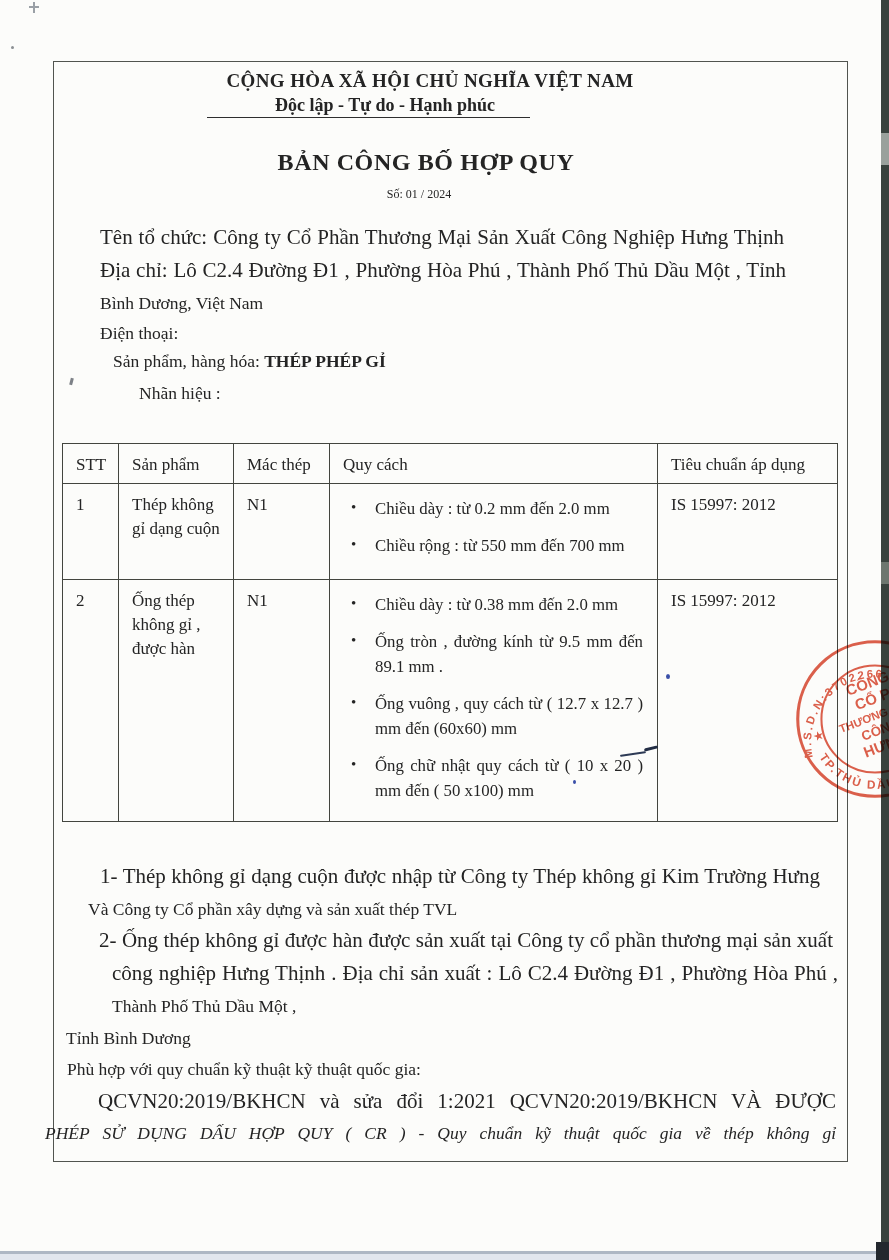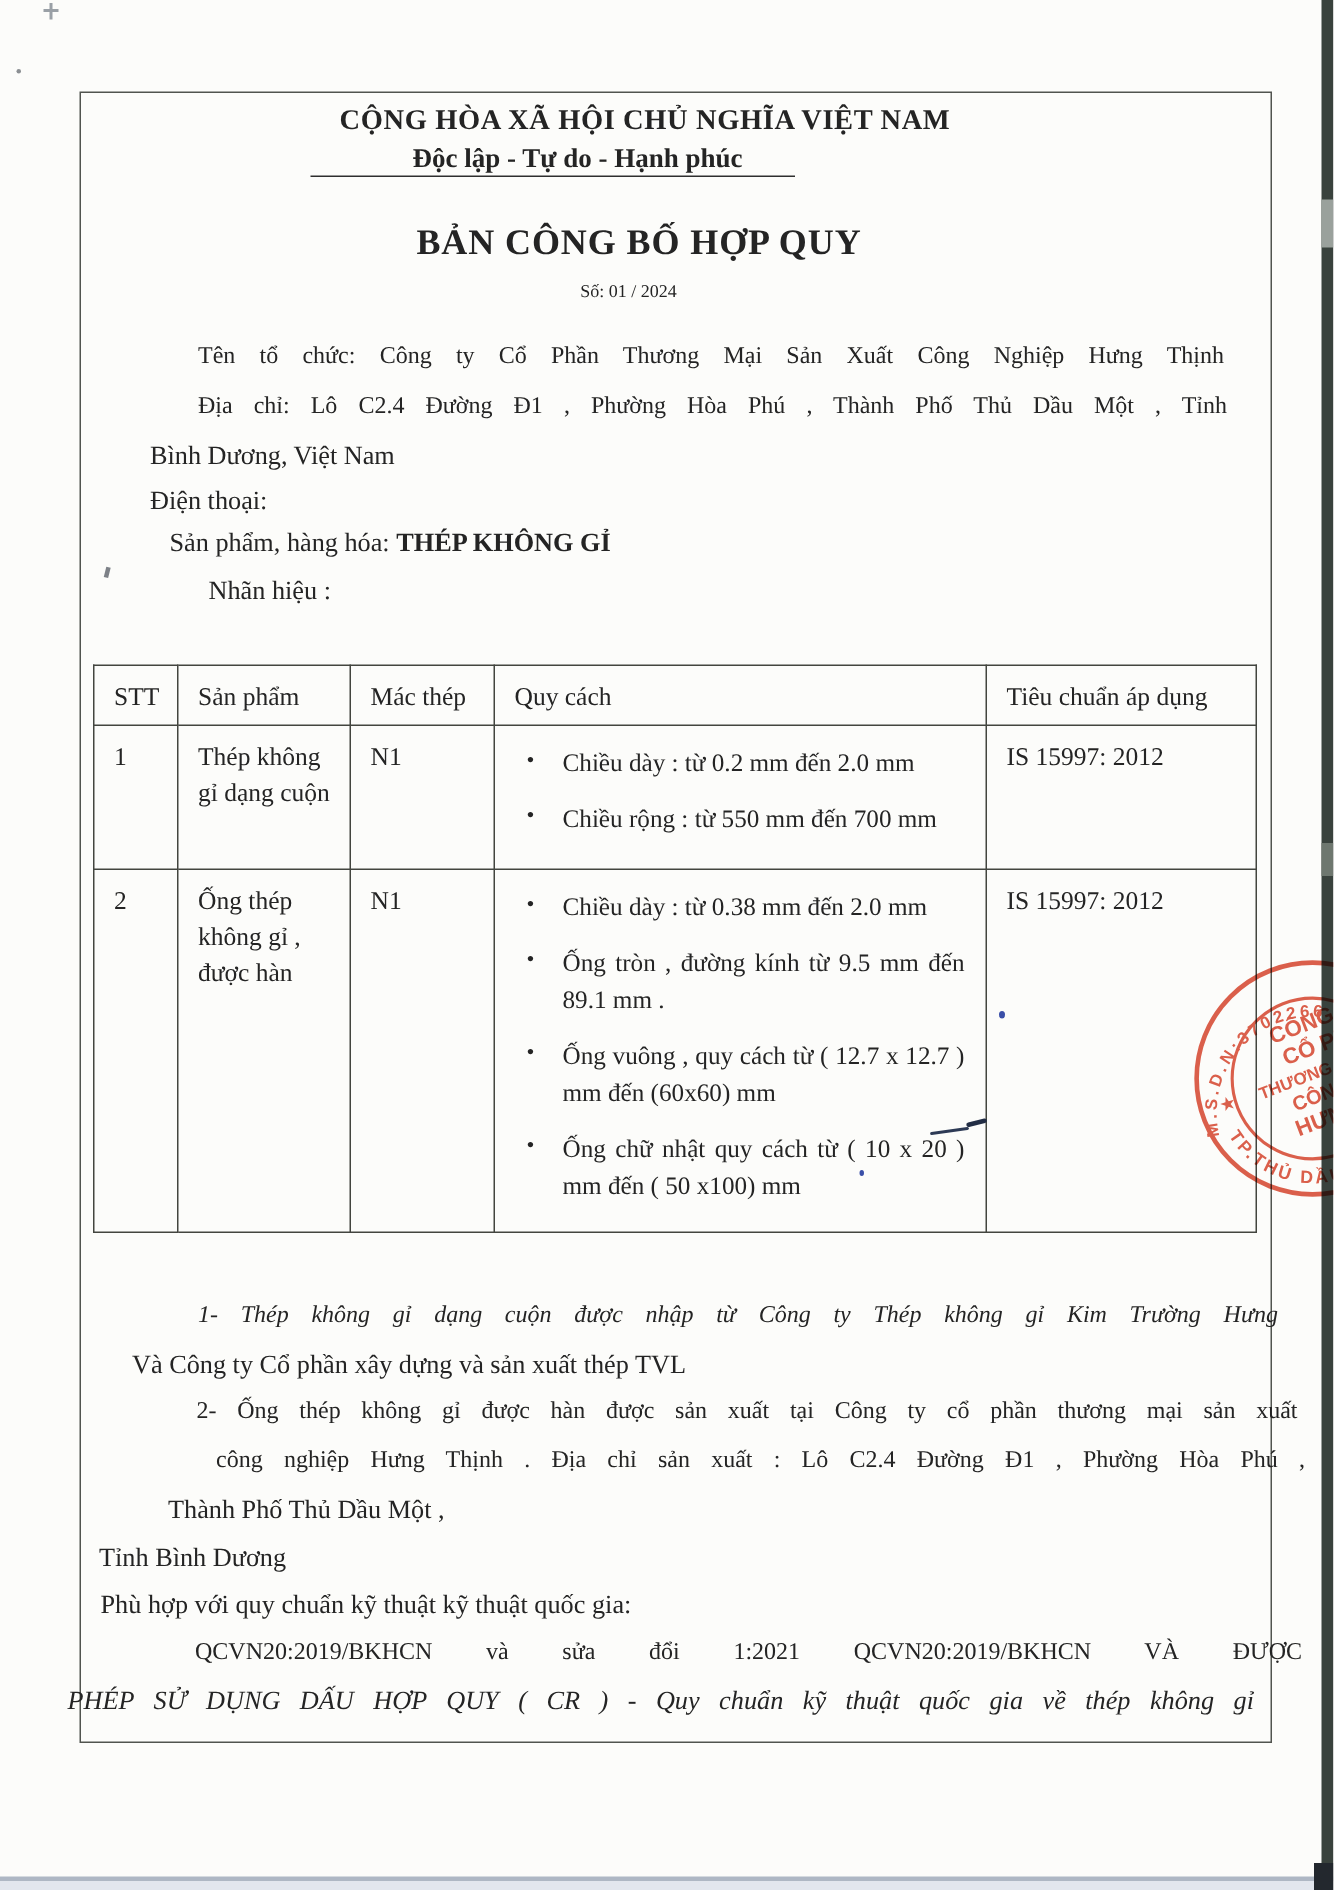--- a/index.html
+++ b/index.html
@@ -30,21 +30,21 @@
 
   
   .h-line1{left:205px;top:70px;width:450px;text-align:center;font-weight:bold;font-size:19px;letter-spacing:.4px;}
   .h-line2{left:215px;top:95px;width:340px;text-align:center;font-weight:bold;font-size:18px;}
   .h-underline{left:207px;top:117px;width:323px;border-bottom:1.6px solid #2e2e2e;}
   .doc-title{left:196px;top:149px;width:460px;text-align:center;font-weight:bold;font-size:24px;letter-spacing:.6px;}
   .doc-number{left:199px;top:187px;width:440px;text-align:center;font-size:12px;}
 
   
   .bl{font-size:17.5px;line-height:25px;white-space:nowrap;}
-  .bl-j{font-size:16px;line-height:25px;text-align:justify;text-align-last:justify;white-space:nowrap;margin-left:32px;}
+  .bl-j{font-size:21px;line-height:25px;text-align:justify;text-align-last:justify;white-space:nowrap;}
   .bl-j2{font-size:17.5px;line-height:25px;text-align:justify;text-align-last:justify;}
   .l-org{left:100px;top:225px;width:684px;}
   .l-addr1{left:100px;top:258px;width:686px;}
   .l-addr2{left:100px;top:291px;}
   .l-phone{left:100px;top:321px;}
   .l-product{left:113px;top:349px;}
   .l-brand{left:113px;top:381px;margin-left:26px;}
   .l-intro{left:113px;top:413px;}
   .bold{font-weight:bold;}
 
@@ -59,21 +59,21 @@
   .th-row th{height:21px;}
   .row-1 td{height:80px;}
   .row-2 td{height:215px;}
   .c-center{text-align:center;padding-left:4px;padding-right:4px;}
   .c-just{text-align:justify;}
   .qc-cell{padding-left:26px;}
   .qc-item{position:relative;margin:3px 0 12px 32px;width:268px;text-align:justify;font-size:16.8px;line-height:25px;}
   .qc-item .dot{position:absolute;left:-24px;top:-1px;font-size:15px;}
 
   
-  .n-item1-l1{left:100px;top:864px;width:720px;font-style:italic;}
+  .n-item1-l1{left:100px;top:864px;width:720px;}
   .n-item1-l2{left:88px;top:897px;}
   .n-item2-l1{left:99px;top:928px;width:734px;}
   .n-item2-l2{left:112px;top:961px;width:726px;}
   .n-item2-l3{left:112px;top:994px;}
   .n-province{left:66px;top:1026px;}
   .n-conform{left:67px;top:1057px;}
   .n-qcvn1{left:98px;top:1089px;width:738px;}
   .n-qcvn2{left:45px;top:1121px;width:791px;font-style:italic;}
 
   
@@ -108,21 +108,21 @@
   <div class="abs h-line2">Độc lập - Tự do - Hạnh phúc</div>
   <div class="abs h-underline"></div>
   <div class="abs doc-title">BẢN CÔNG BỐ HỢP QUY</div>
   <div class="abs doc-number">Số: 01 / 2024</div>
 
   <div class="abs bl-j l-org">Tên tổ chức: Công ty Cổ Phần Thương Mại Sản Xuất Công Nghiệp Hưng Thịnh</div>
   <div class="abs bl-j l-addr1">Địa chỉ: Lô C2.4 Đường Đ1 , Phường Hòa Phú , Thành Phố Thủ Dầu Một , Tỉnh</div>
   <div class="abs bl l-addr2">Bình Dương, Việt Nam</div>
   <div class="abs bl l-phone">Điện thoại:</div>
   <div class="abs bl l-product">
-    <span>Sản phẩm, hàng hóa: </span><span class="bold">THÉP KHÔNG GỈ</span>
+    <span>Sản phẩm, hàng hóa: </span><span class="bold">THÉP PHÉP GỈ</span>
   </div>
   <div class="abs bl l-brand">Nhãn hiệu :</div>
 
   <table class="abs spec-table">
     <colgroup>
       <col class="col-stt">
         <col class="col-sp">
         <col class="col-mt">
         <col class="col-qc">
         <col class="col-tc">

